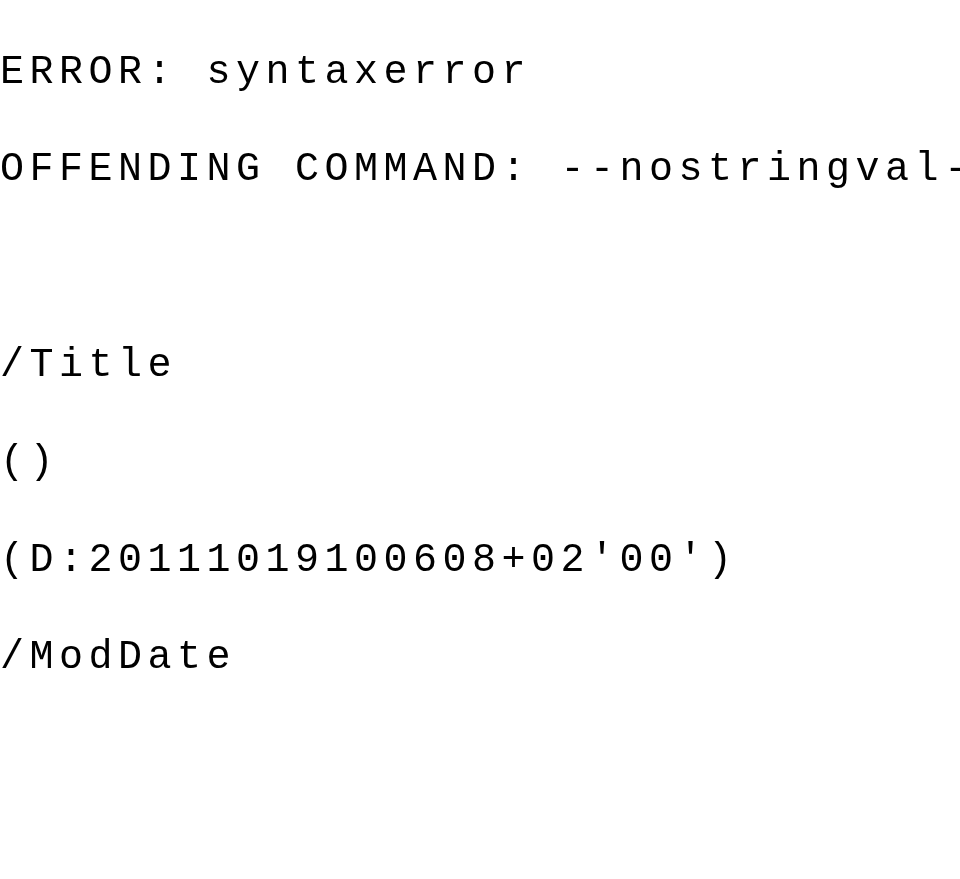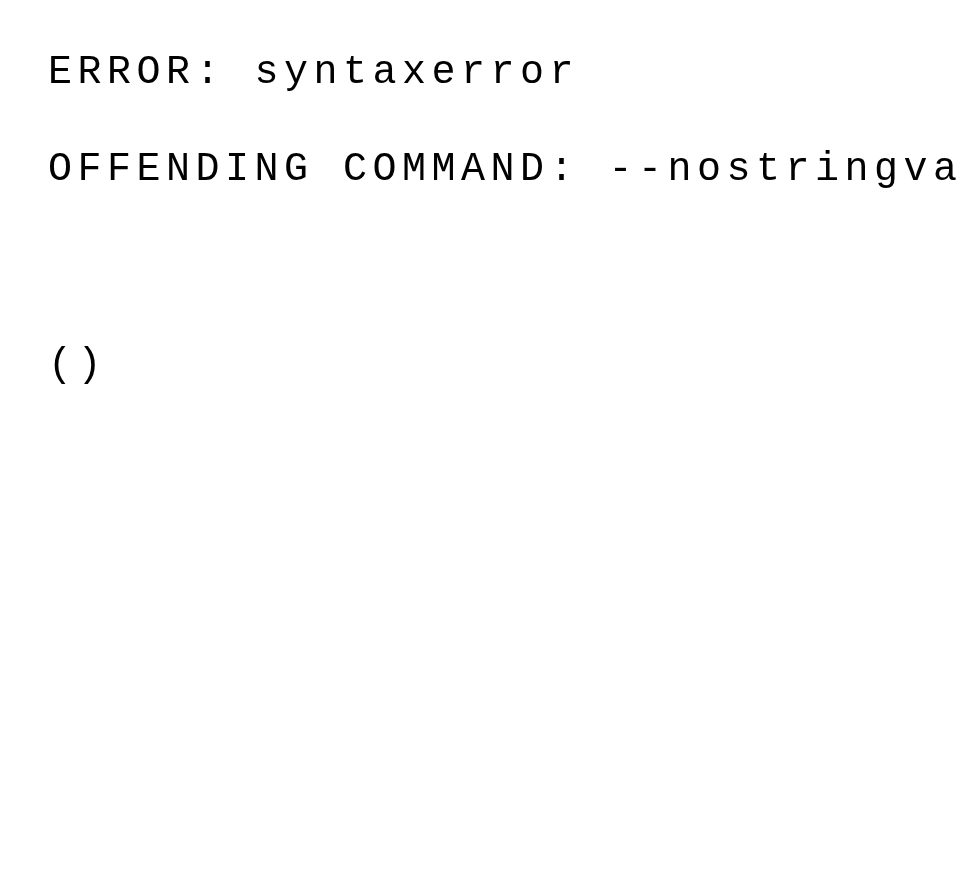--- a/index.html
+++ b/index.html
@@ -13,32 +13,34 @@
     line-height: 1.22;
     color: #000000;
     letter-spacing: 5.5px;
   }
   .page {
     padding: 0 0 0 0;
     white-space: pre;
   }
   .line {
     display: block;
-    padding-left: 48px;
   }
 </style>
 </head>
 <body>
 
 <div class="page">
 <span class="line">ERROR: syntaxerror</span>
 <span class="line">OFFENDING COMMAND: --nostringval--</span>
 <span class="line"></span>
 <span class="line"></span>
+<span class="line">/Title </span>
 <span class="line">()</span>
+<span class="line">(D:20111019100608+02'00')</span>
+<span class="line">/ModDate </span>
 
 
 
 
 
 
 
 
 
 </div>

